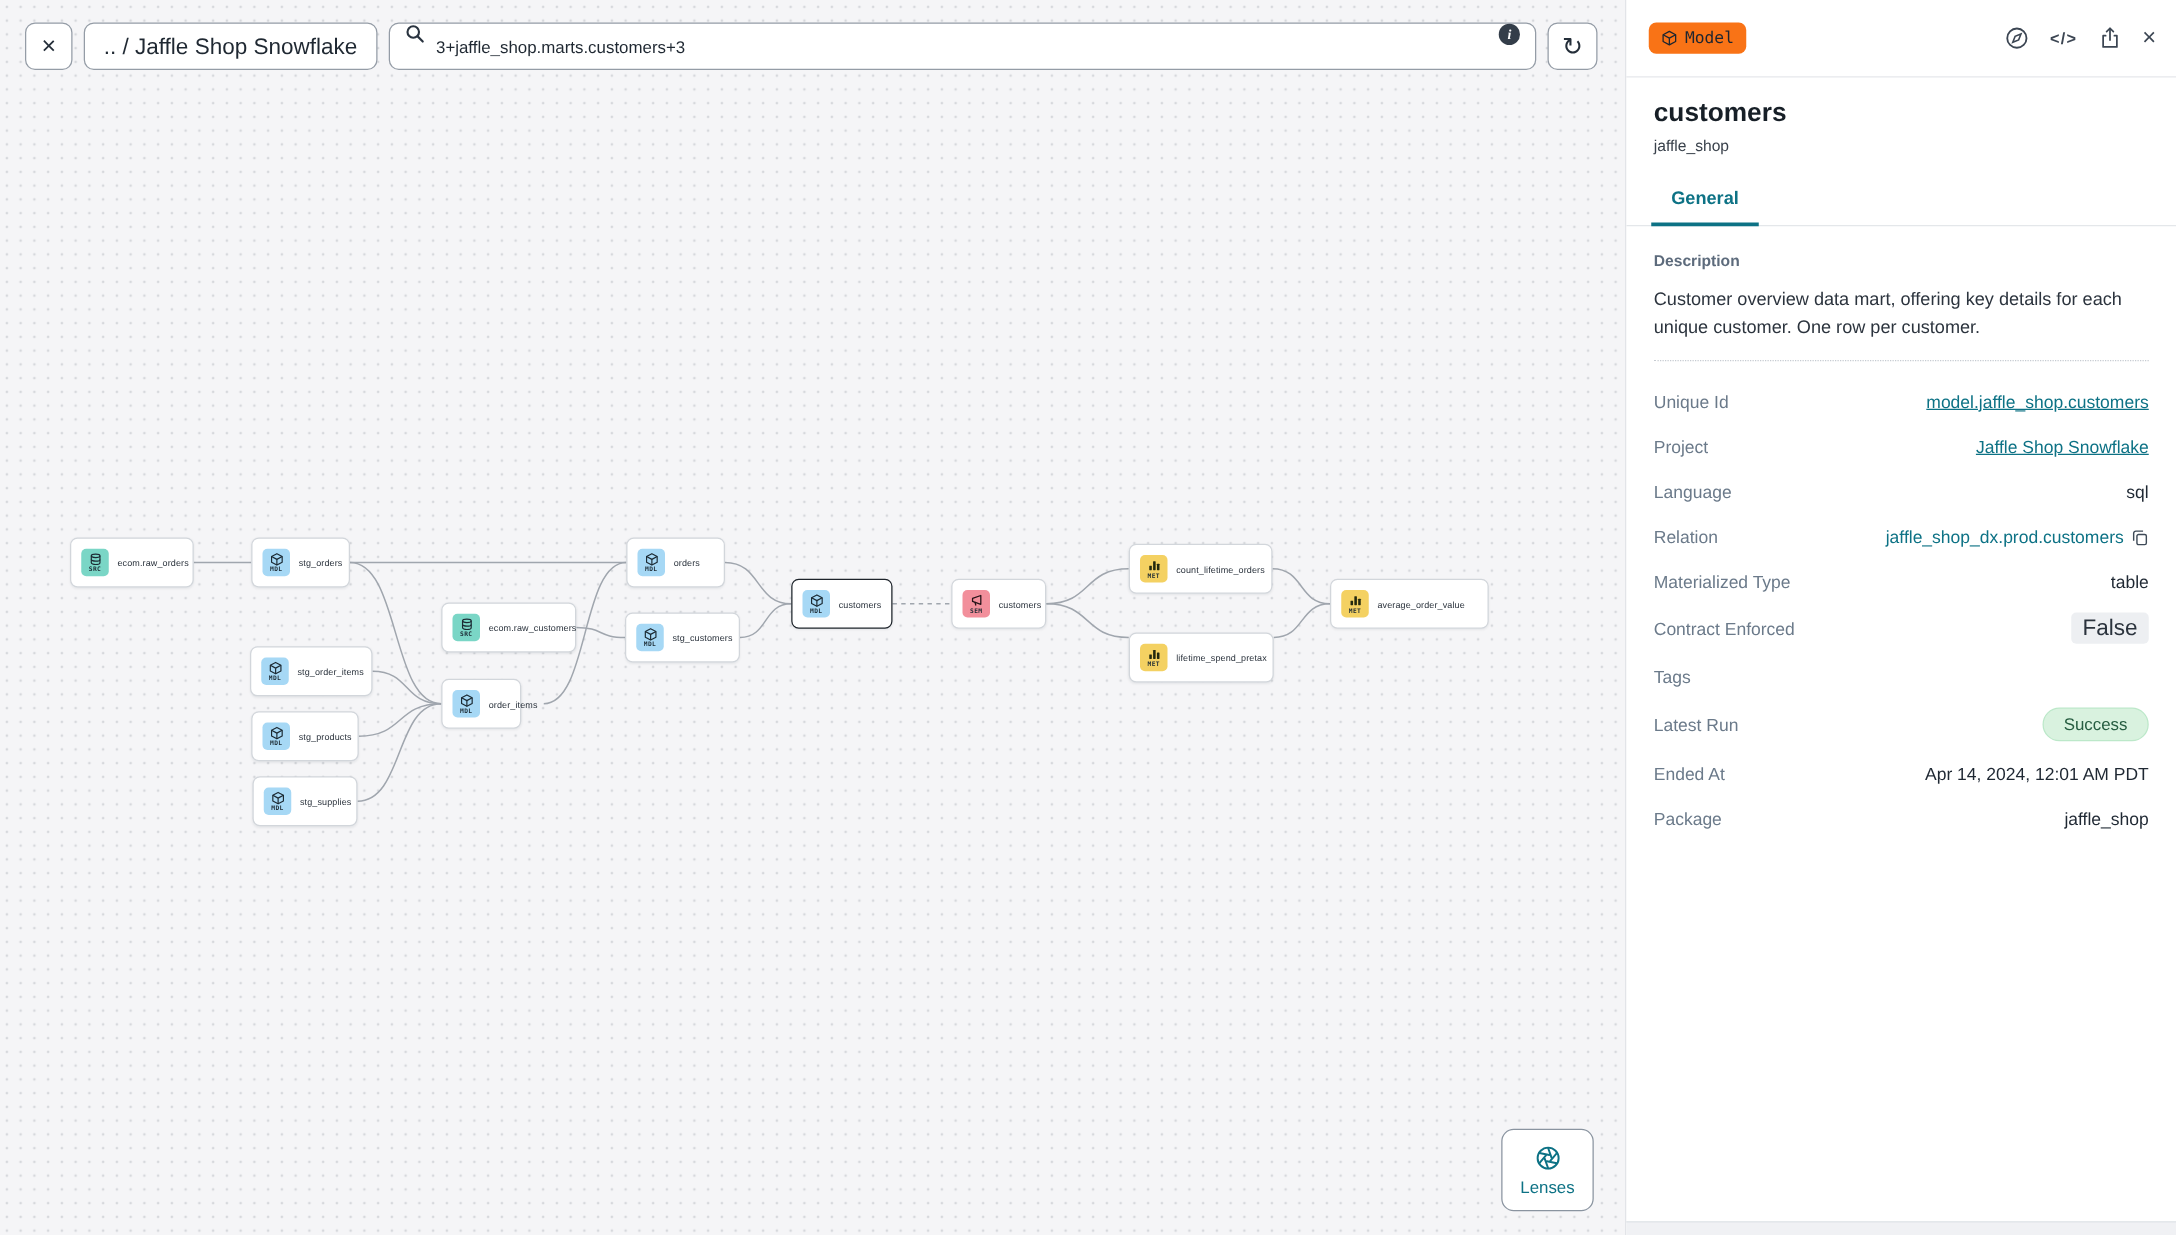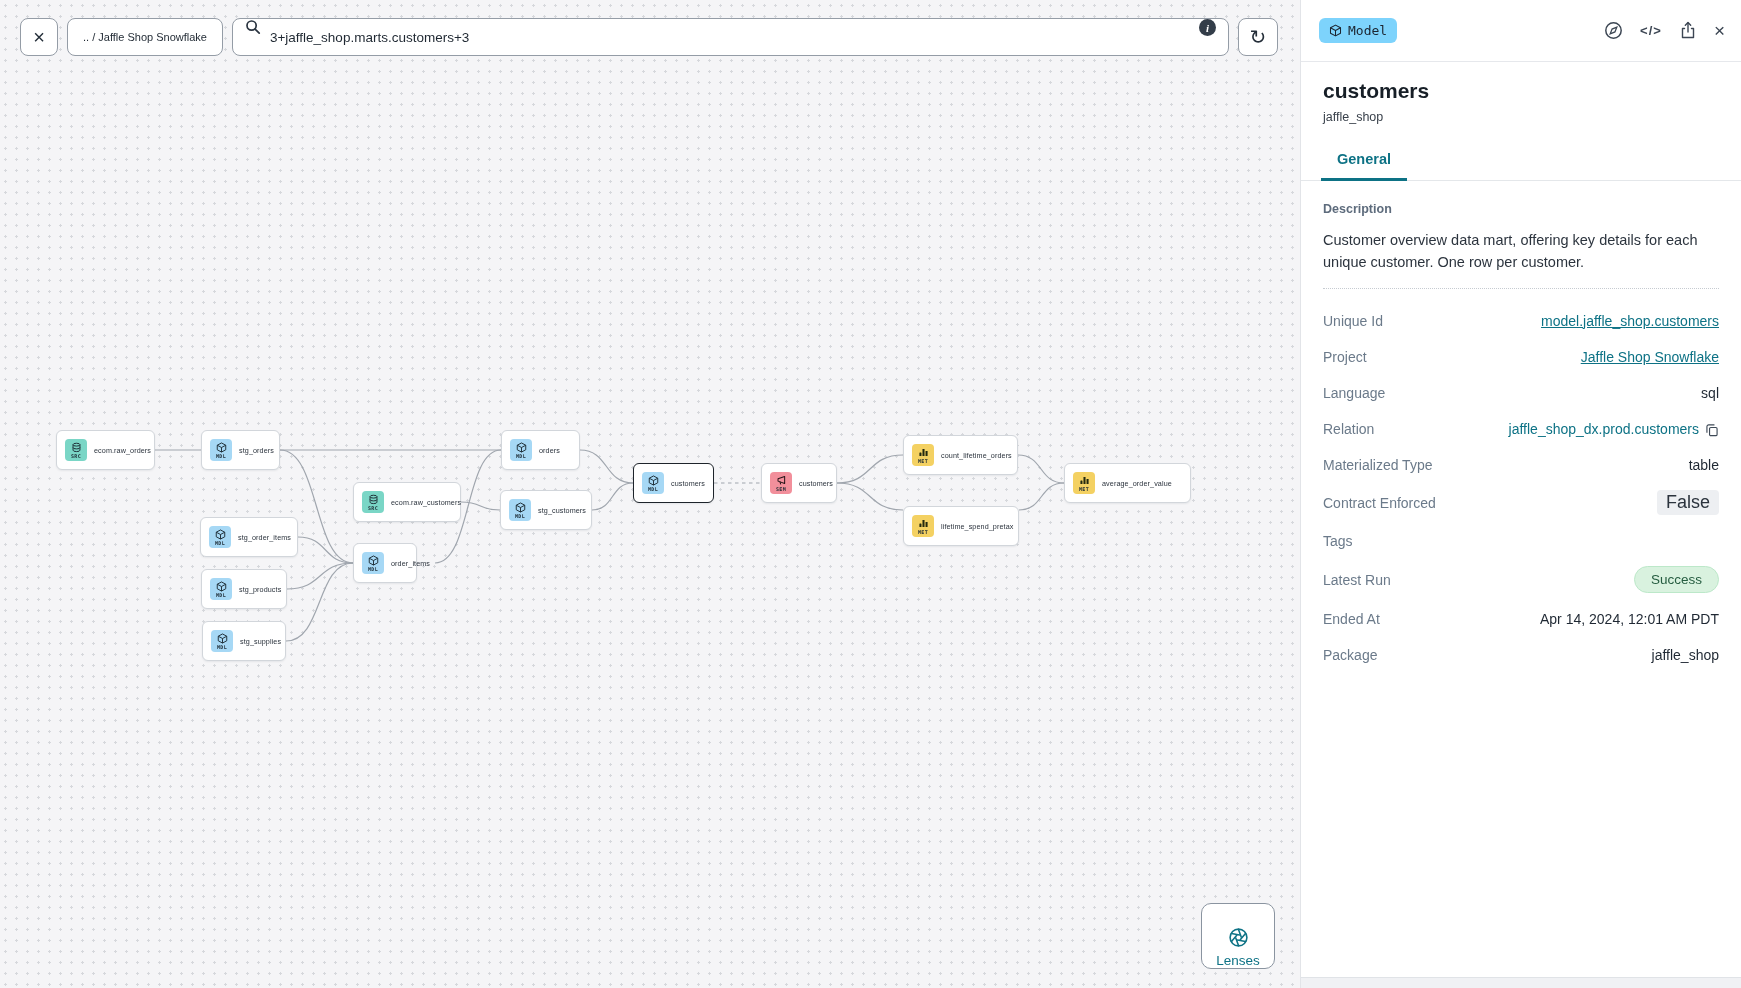--- a/index.html
+++ b/index.html
@@ -11,21 +11,21 @@
     position:relative; width:1300px; height:988px; background:#f5f5f7;
     background-image:radial-gradient(#d6d8dc 1px, transparent 1.3px);
     background-size:11px 11px;
   }
   .topbar { position:absolute; top:18px; left:20px; width:1258px; display:flex; gap:9px; align-items:center; }
   .tb-btn {
     height:38px; background:#fff; border:1px solid #949ca6; border-radius:8px;
     display:flex; align-items:center; justify-content:center; cursor:pointer; color:#242e39;
   }
   .close-btn { width:38px; font-size:20px; font-weight:500; }
-  .crumb-btn { padding:0 15px; font-size:11px; color:#1f2832; white-space:nowrap; }
+  .crumb-btn { padding:0 15px; font-size:18px; color:#1f2832; white-space:nowrap; }
   .search-wrap { flex:1; height:38px; background:#fff; border:1px solid #949ca6; border-radius:8px; display:flex; padding:0 12px; gap:9px; }
   .search-wrap input { flex:1; border:none; outline:none; font-size:13.5px; color:#1f2832; font-family:"Liberation Sans",sans-serif; background:transparent; }
   .info-dot { width:17px; height:17px; border-radius:50%; background:#333d49; color:#fff; font:italic 700 11px "Liberation Serif",serif; display:flex; align-items:center; justify-content:center; flex:0 0 auto; }
   .refresh-btn { width:40px; font-size:20px; }
 
   svg.edges { position:absolute; left:0; top:0; pointer-events:none; }
 
   .dag-node {
     position:absolute; height:40px; background:#fff; border:1px solid #d2d6db; border-radius:6px;
     display:flex; align-items:center; gap:7px; padding:0 7px 0 8px; cursor:pointer;
@@ -37,28 +37,28 @@
   .kind-label { font:700 5px "DejaVu Sans Mono",monospace; letter-spacing:.3px; color:#1c2a33; line-height:1; margin-top:1px; }
   .node-label { font-size:7.2px; color:#2a323c; letter-spacing:.1px; }
   .badge-src { background:var(--src-badge); }
   .badge-mdl { background:var(--mdl-badge); }
   .badge-sem { background:var(--sem-badge); }
   .badge-met { background:var(--met-badge); }
 
   .lenses-btn {
     position:absolute; left:1201px; top:903px; width:74px; height:66px; background:#fff;
     border:1px solid #8a94a0; border-radius:10px; display:flex; flex-direction:column;
-    align-items:center; justify-content:flex-end; gap:5px; cursor:pointer; color:var(--accent);
+    align-items:center; justify-content:center; gap:5px; cursor:pointer; color:var(--accent);
   }
   .lenses-btn span { font-size:13.5px; }
 
   
   .panel { width:441px; height:988px; background:#fff; border-left:1px solid #e2e4e8; display:flex; flex-direction:column; position:relative; }
   .panel-header { height:62px; display:flex; align-items:center; padding:0 16px 0 18px; border-bottom:1px solid #e6e8ec; }
-  .model-badge { background:#7dd3fc; border-radius:6px; padding:5px 10px; display:flex; align-items:center; gap:6px;
+  .model-badge { background:#f97316; border-radius:6px; padding:5px 10px; display:flex; align-items:center; gap:6px;
     font:13px "DejaVu Sans Mono",monospace; color:#1c2530; }
   .panel-actions { margin-left:auto; display:flex; align-items:center; gap:17px; color:#3c4653; }
   .panel-actions .act { cursor:pointer; display:flex; align-items:center; }
   .code-glyph { font:600 13px "Liberation Sans",sans-serif; letter-spacing:1px; }
   .panel-close { font-size:19px; color:#3c4653; }
 
   .panel-body { flex:1; overflow:hidden; }
   .title-block { padding:17px 22px 0 22px; }
   .panel-title { font-size:21px; font-weight:700; color:#171f27; }
   .panel-sub { margin-top:7px; font-size:12.5px; color:#39414b; }

